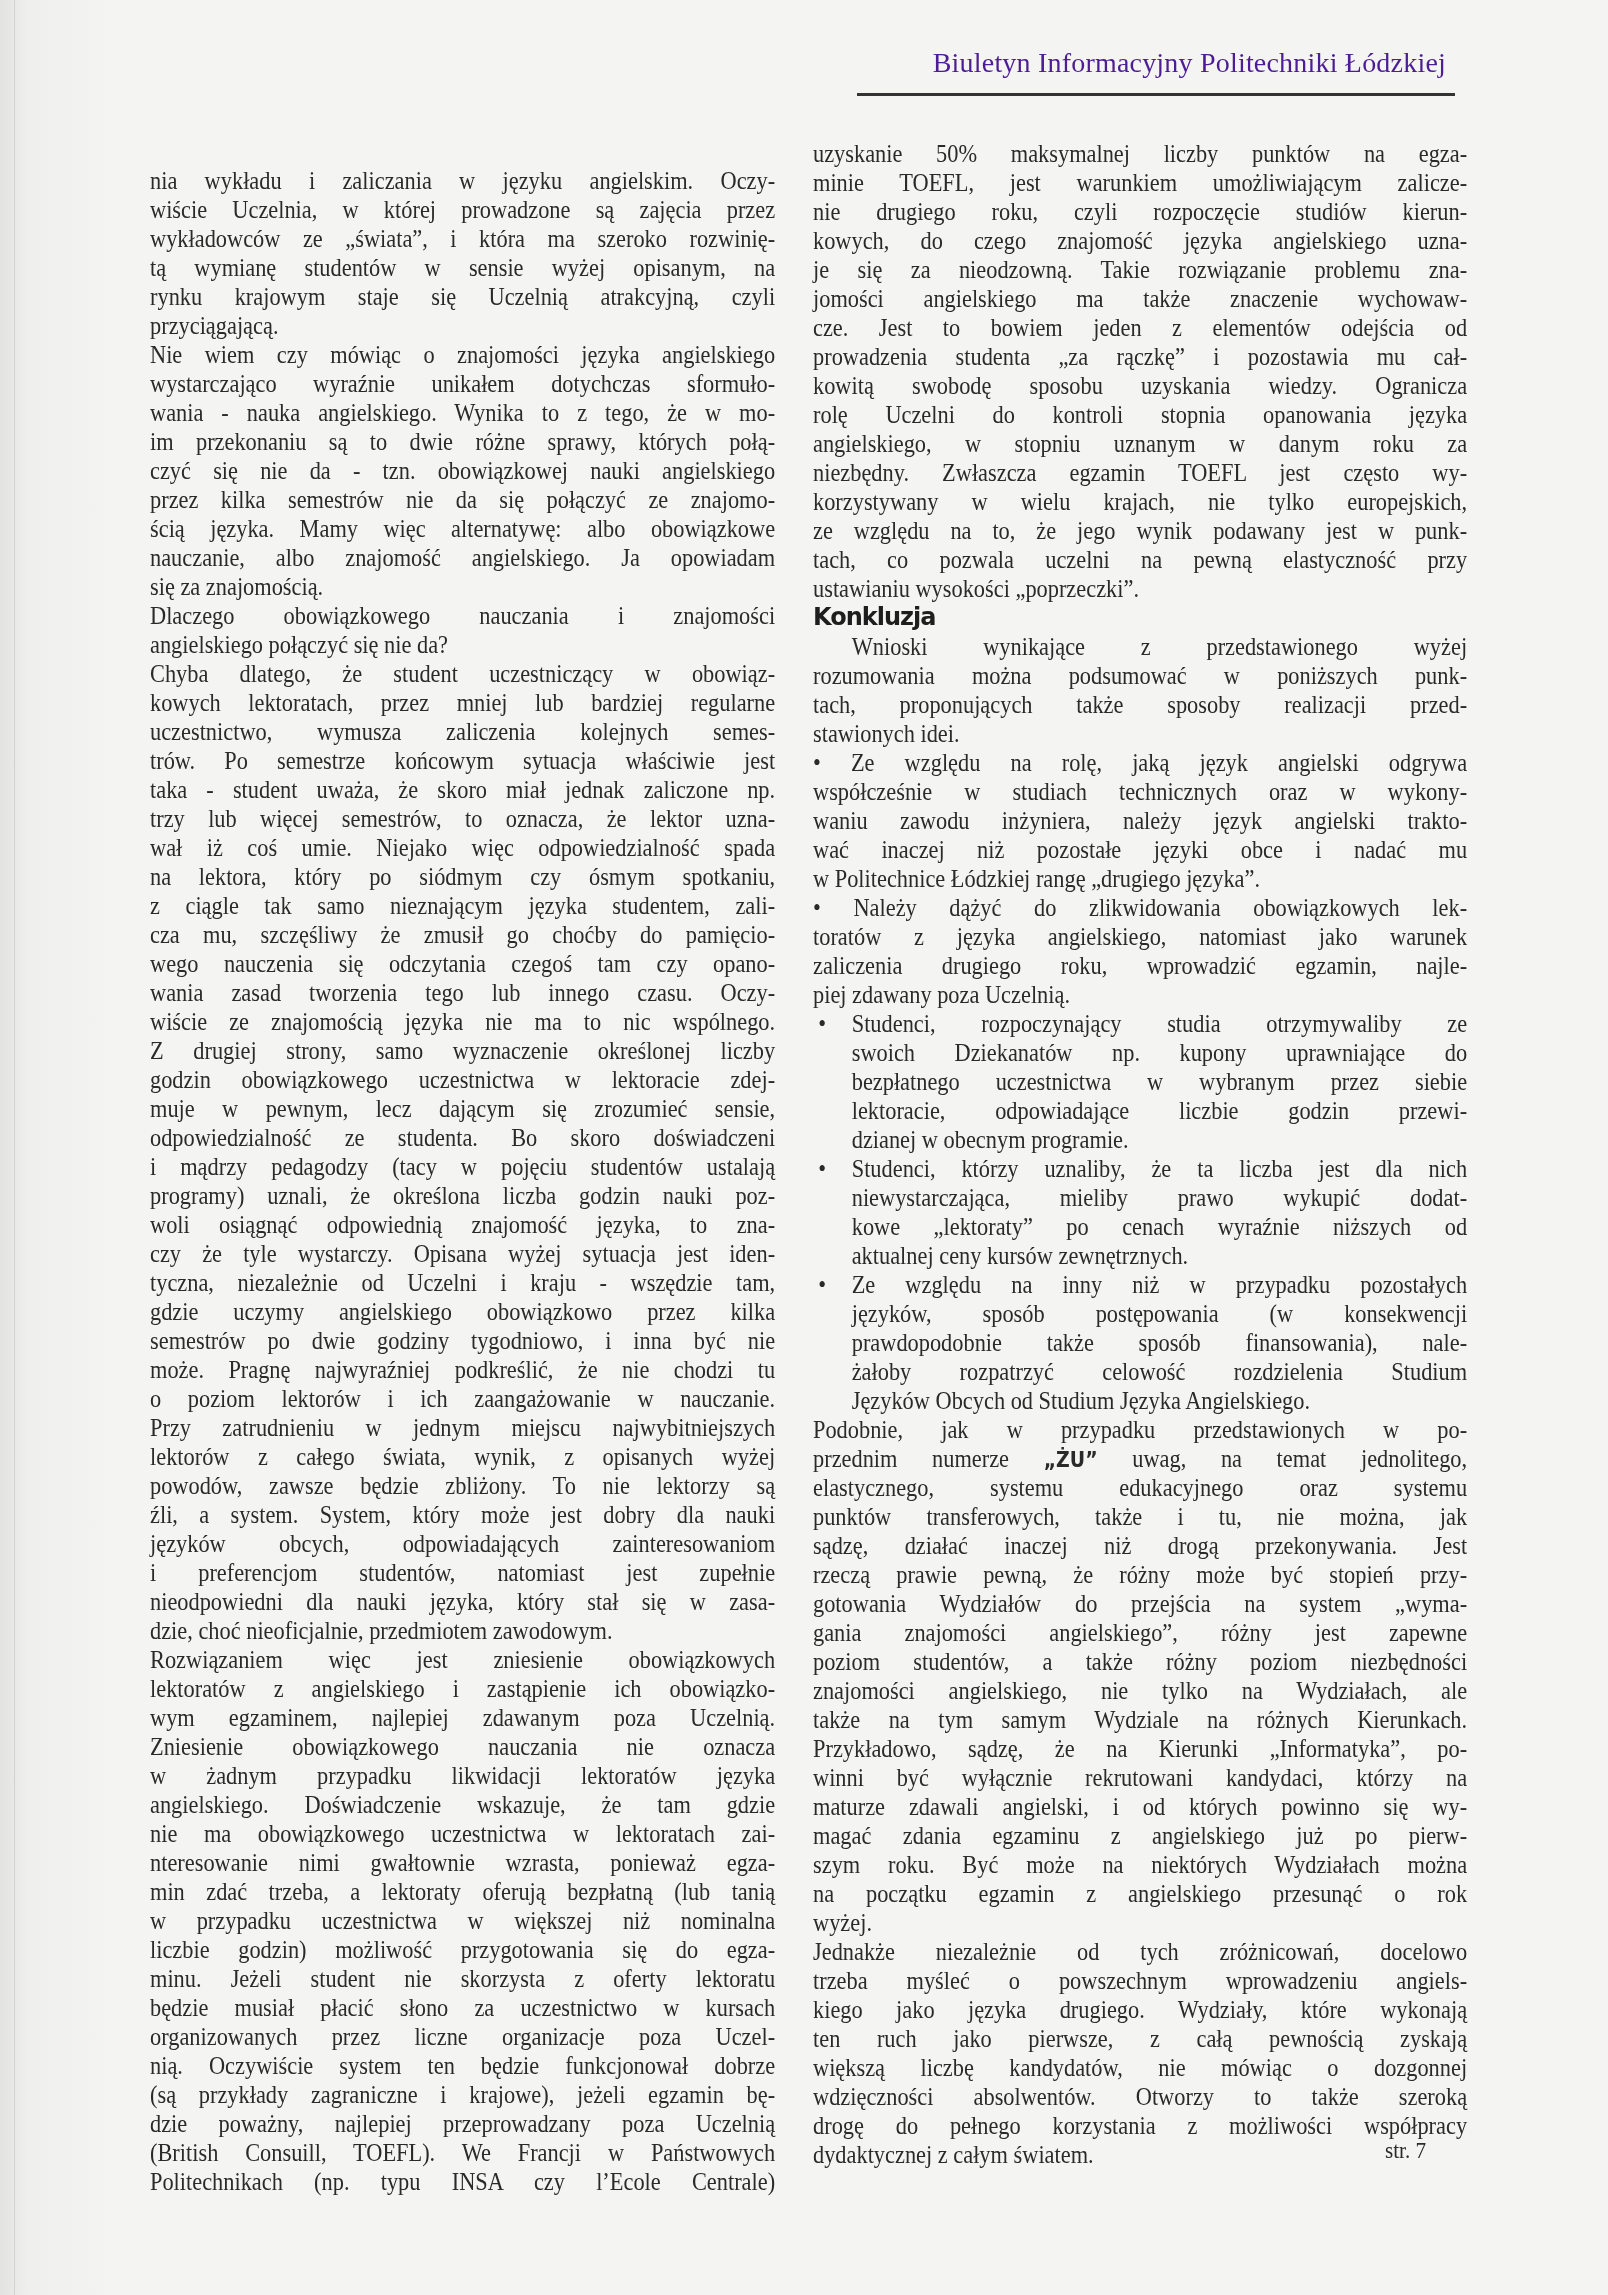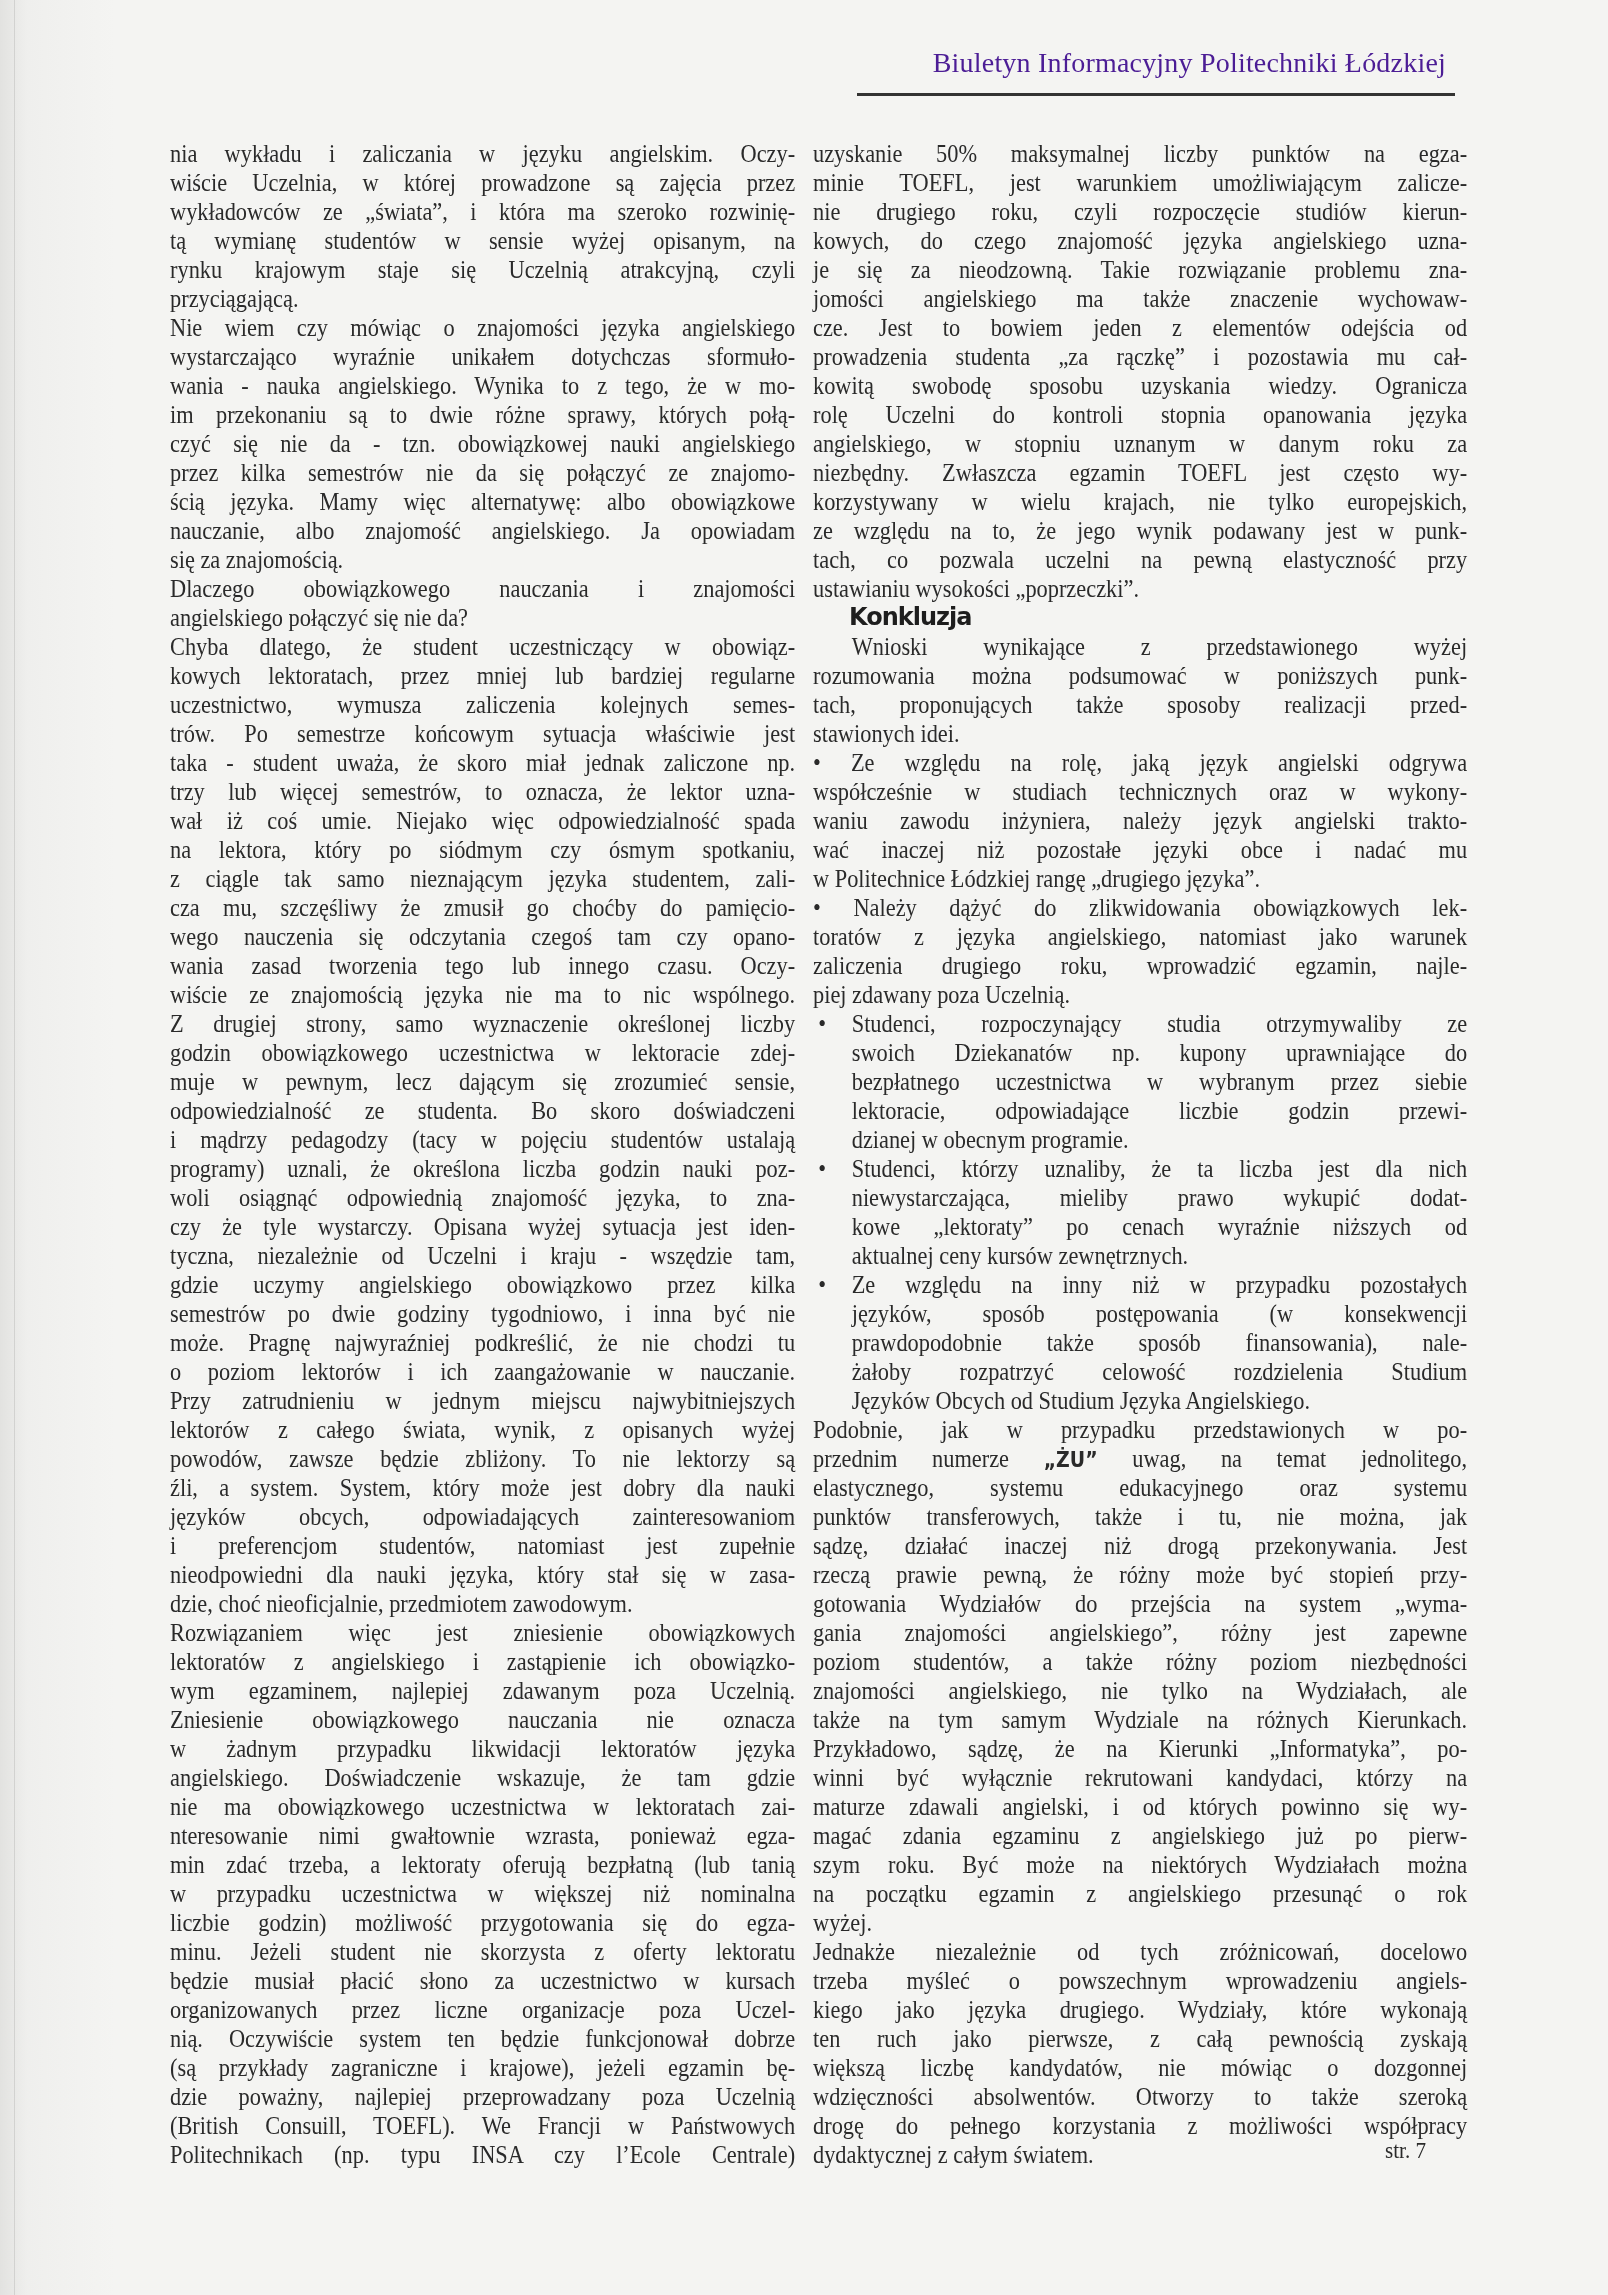--- a/index.html
+++ b/index.html
@@ -19,36 +19,36 @@
   .header {
     position: absolute; left: 855px; top: 47px; width: 591px;
     text-align: right; font-size: 28px; letter-spacing: 0.2px; color: #4c1d95;
   }
   .header-rule {
     position: absolute; left: 857px; top: 93px; width: 598px; height: 3.4px; background: #333;
   }
   .col {
     position: absolute; top: 139px; font-size: 26px; line-height: 29px;
   }
-  .col-left { left: 170px; width: 625px; }
+  .col-left { left: 150px; width: 625px; margin-top: 27px; }
   .col-right { left: 813px; width: 654px; }
   .ln {
     display: block; white-space: nowrap; text-align: justify; text-align-last: justify;
     transform-origin: left center; transform: scaleX(0.86); width: 116.3%;
     height: 29px; overflow: visible;
   }
   .ln.last { text-align-last: left; }
   .ln.indent { padding-left: 45px; box-sizing: border-box; }
   .ln.bulleted { padding-left: 45px; box-sizing: border-box; }
   .ln .bullet {
     display: inline-block; width: 0; margin-left: -39px; margin-right: 39px;
   }
   .heading {
     display: block; font-family: "DejaVu Sans", sans-serif; font-weight: bold;
-    font-size: 24px; letter-spacing: -1px; height: 29px; line-height: 29px; color: #1e1e1e; margin-left: 36px;
+    font-size: 24px; letter-spacing: -1px; height: 29px; line-height: 29px; color: #1e1e1e;
   }
   .footer {
     position: absolute; left: 1385px; top: 2137px; font-size: 24px; color: #2a2a2a;
     transform: scaleX(0.88); transform-origin: left center;
   }
   .zu { font-family: "DejaVu Sans", sans-serif; font-weight: bold; font-size: 22px; }
 </style>
 </head>
 <body>
 

